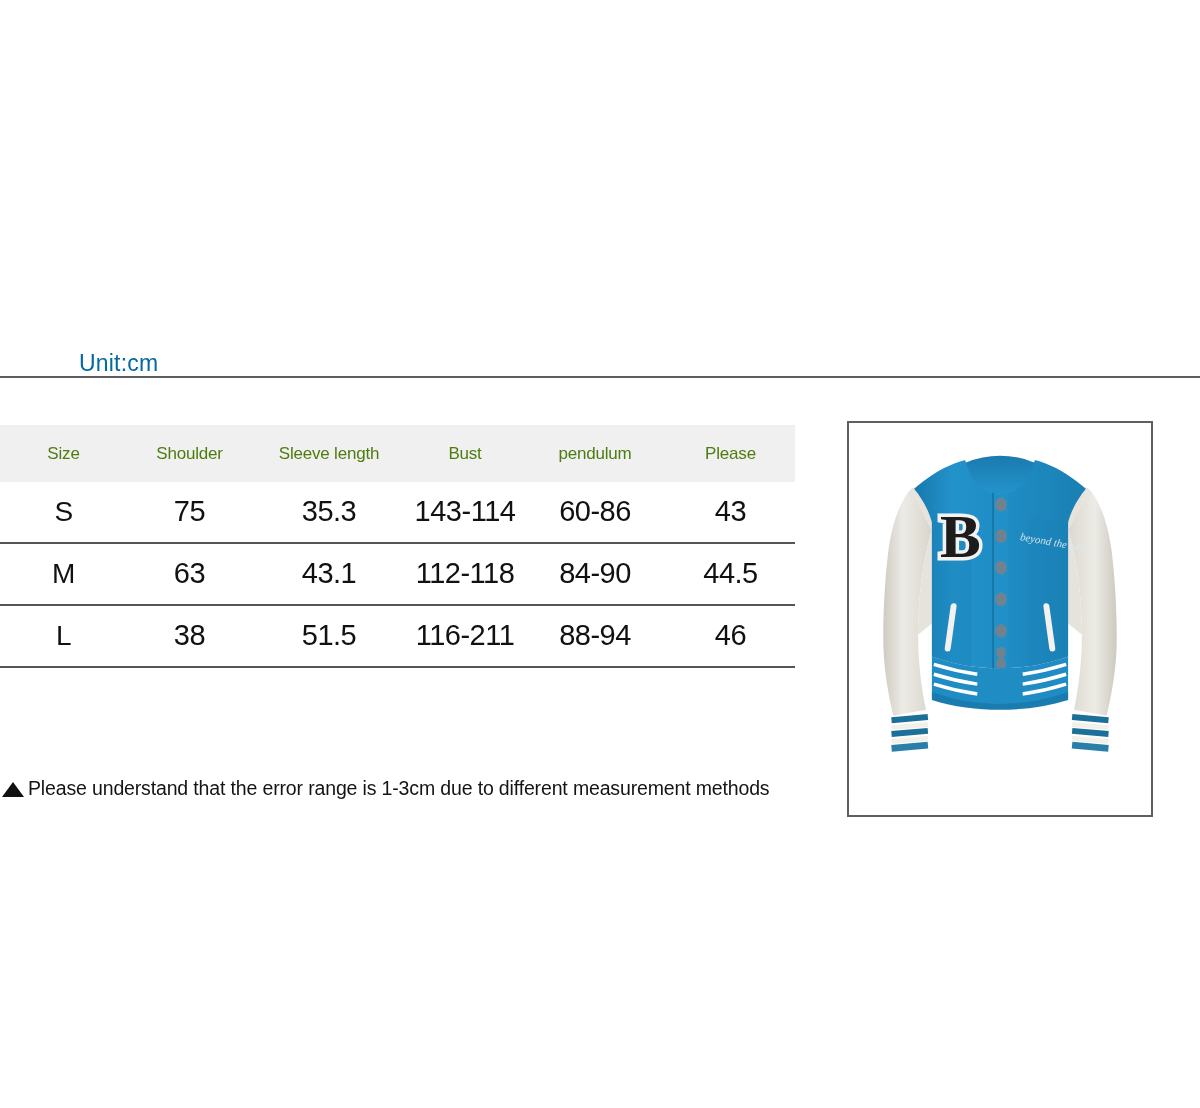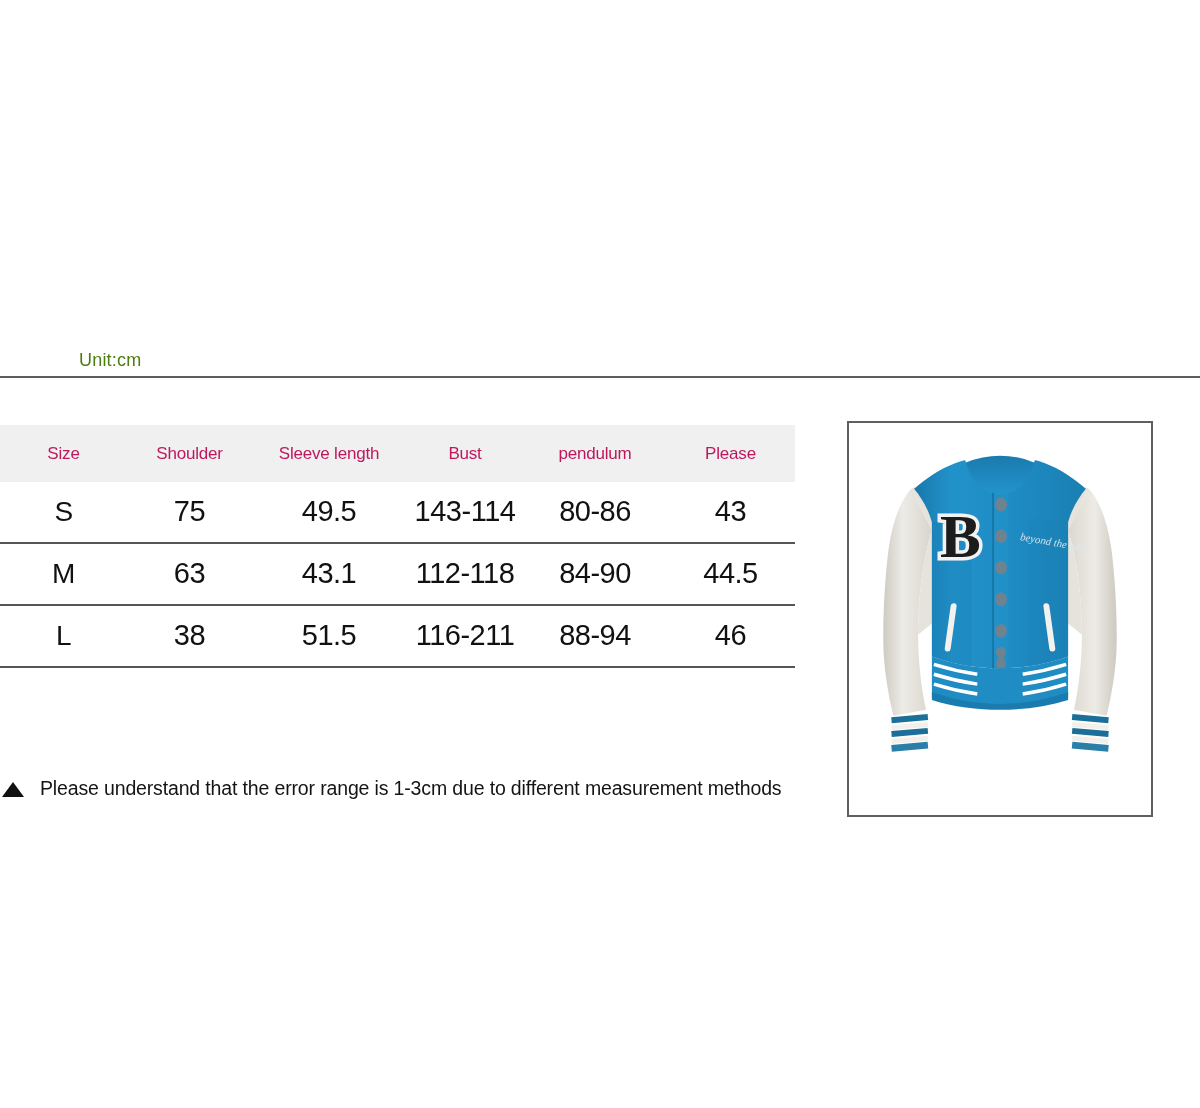--- a/index.html
+++ b/index.html
@@ -14,23 +14,23 @@
     color: #111111;
     position: relative;
     overflow: hidden;
   }
 
   
   #unit-label {
     position: absolute;
     left: 79px;
     top: 350px;
-    font-size: 18px;
+    font-size: 23px;
     font-weight: 400;
-    color: #4d7c0f;
+    color: #0369a1;
     letter-spacing: 0.2px;
     white-space: nowrap;
   }
 
   
   #top-rule {
     position: absolute;
     left: 0;
     top: 376px;
     width: 1200px;
@@ -56,21 +56,21 @@
   table.size-table col.c-bust      { width: 118px; }
   table.size-table col.c-pendulum  { width: 142px; }
   table.size-table col.c-length    { width: 129px; }
 
   table.size-table thead tr {
     background: #f0f0f0;
   }
   table.size-table thead th {
     font-size: 17px;
     font-weight: 400;
-    color: #be185d;
+    color: #4d7c0f;
     text-align: center;
     padding: 19px 0 18px 0;
     border: none;
     white-space: nowrap;
     letter-spacing: -0.2px;
   }
   table.size-table tbody td {
     font-size: 29px;
     font-weight: 400;
     color: #111111;
@@ -84,21 +84,21 @@
     font-size: 28px;
   }
 
   
   #footnote {
     position: absolute;
     left: 2px;
     top: 777px;
     display: flex;
     align-items: center;
-    gap: 16px;
+    gap: 4px;
     white-space: nowrap;
   }
   #footnote .tri {
     width: 0;
     height: 0;
     border-left: 11px solid transparent;
     border-right: 11px solid transparent;
     border-bottom: 15px solid #111111;
     display: inline-block;
     position: relative;
@@ -152,23 +152,23 @@
         <th>Sleeve length</th>
         <th>Bust</th>
         <th>pendulum</th>
         <th>Please</th>
       </tr>
     </thead>
     <tbody>
       <tr>
         <td class="size-cell">S</td>
         <td>75</td>
-        <td>49.5</td>
+        <td>35.3</td>
         <td>143-114</td>
-        <td>80-86</td>
+        <td>60-86</td>
         <td>43</td>
       </tr>
       <tr>
         <td class="size-cell">M</td>
         <td>63</td>
         <td>43.1</td>
         <td>112-118</td>
         <td>84-90</td>
         <td>44.5</td>
       </tr>

